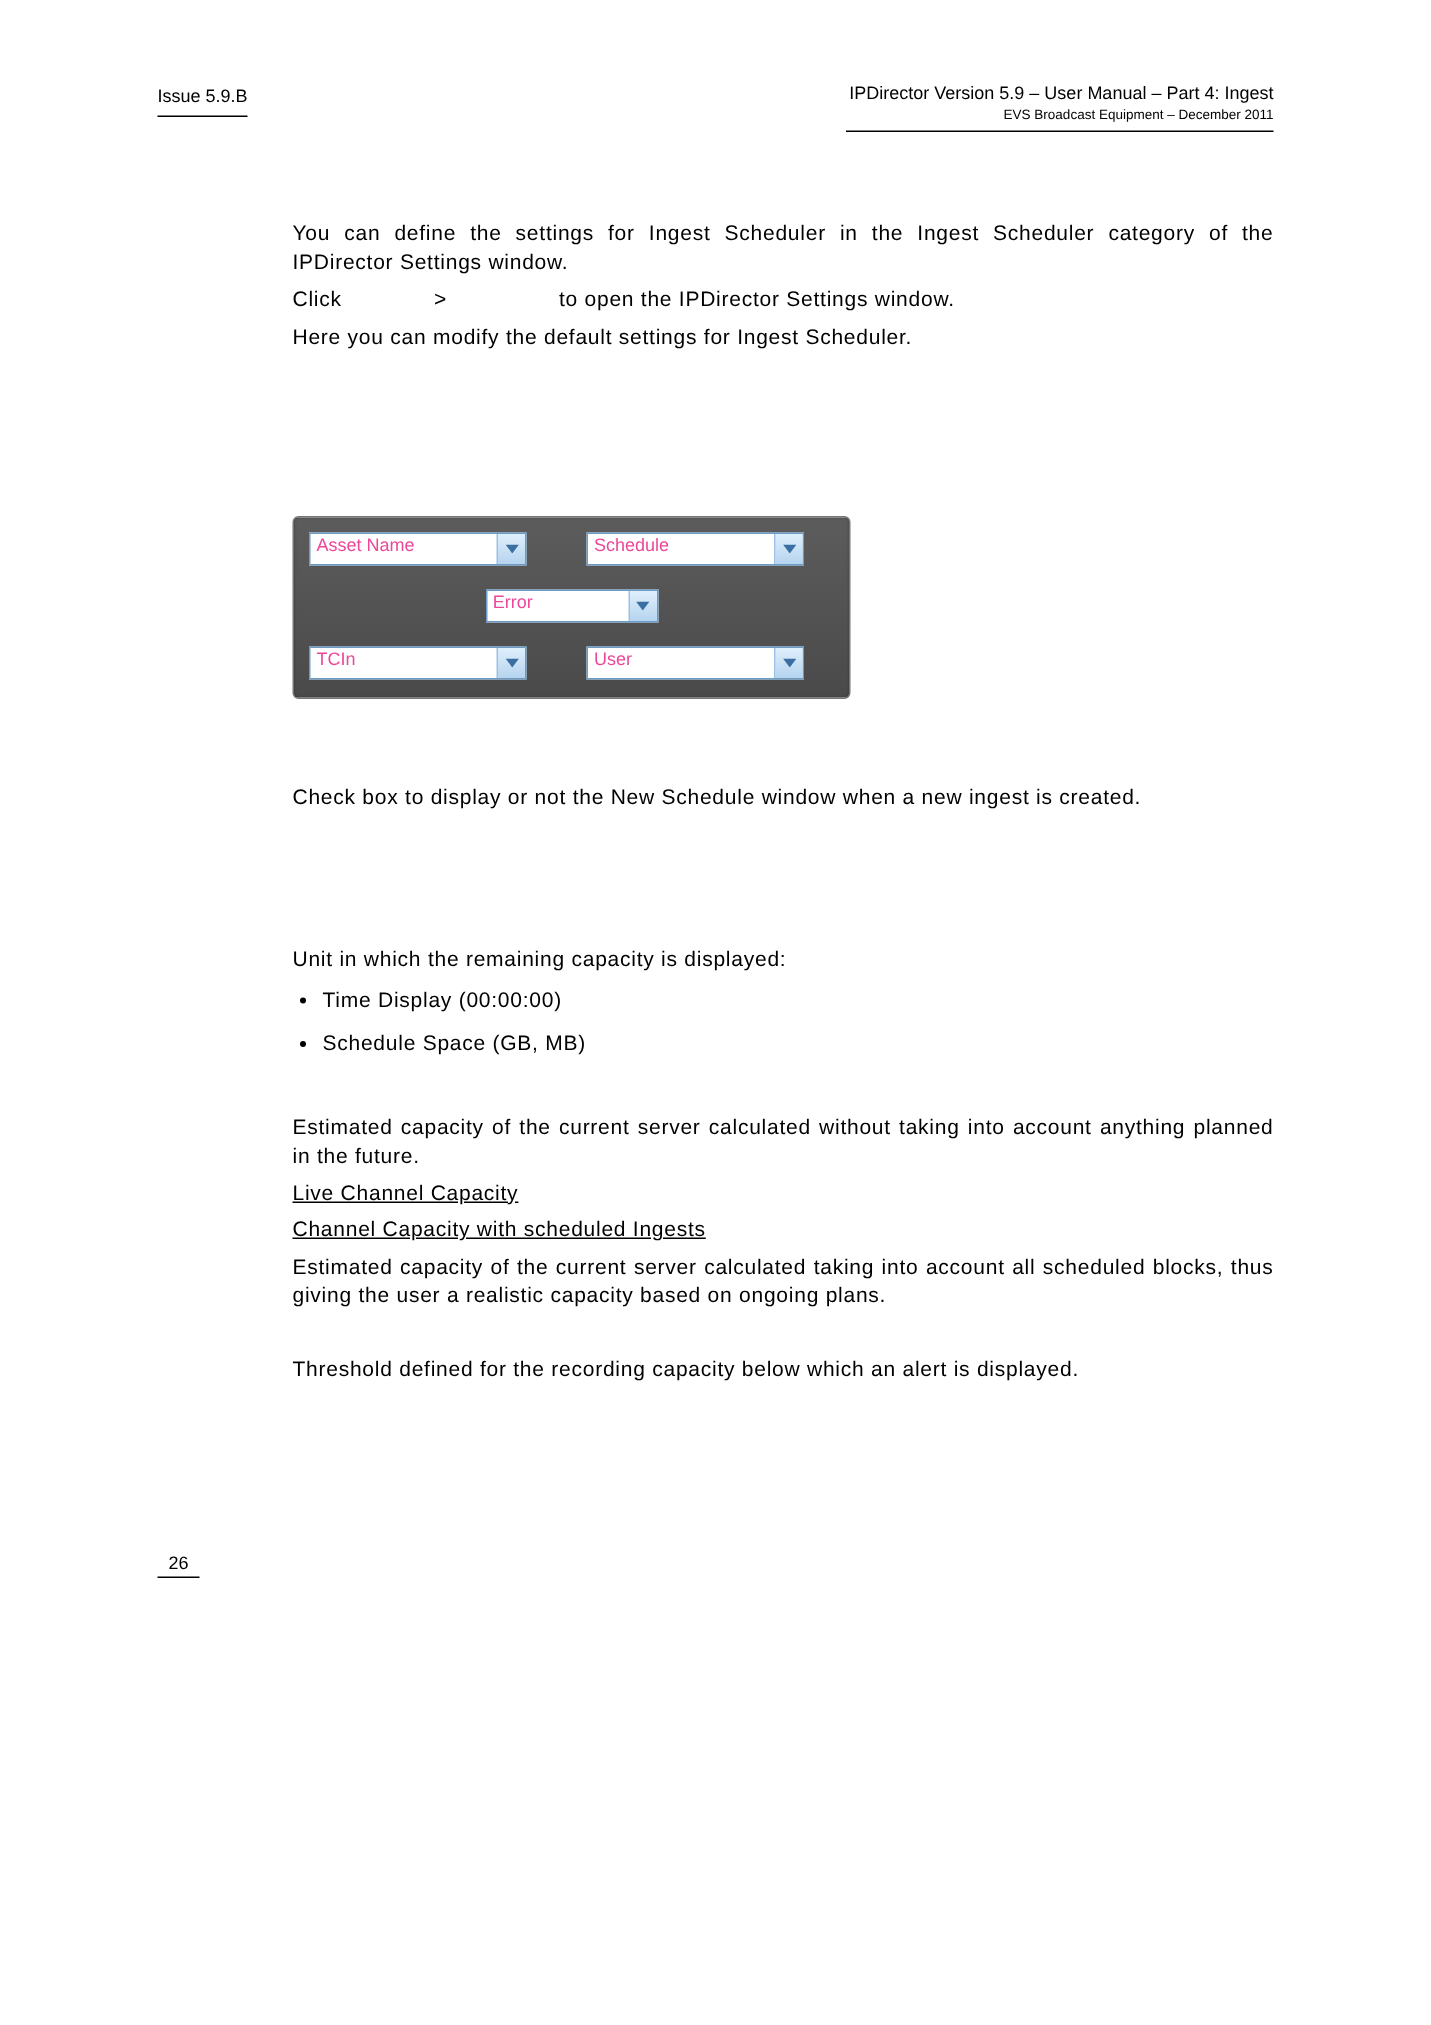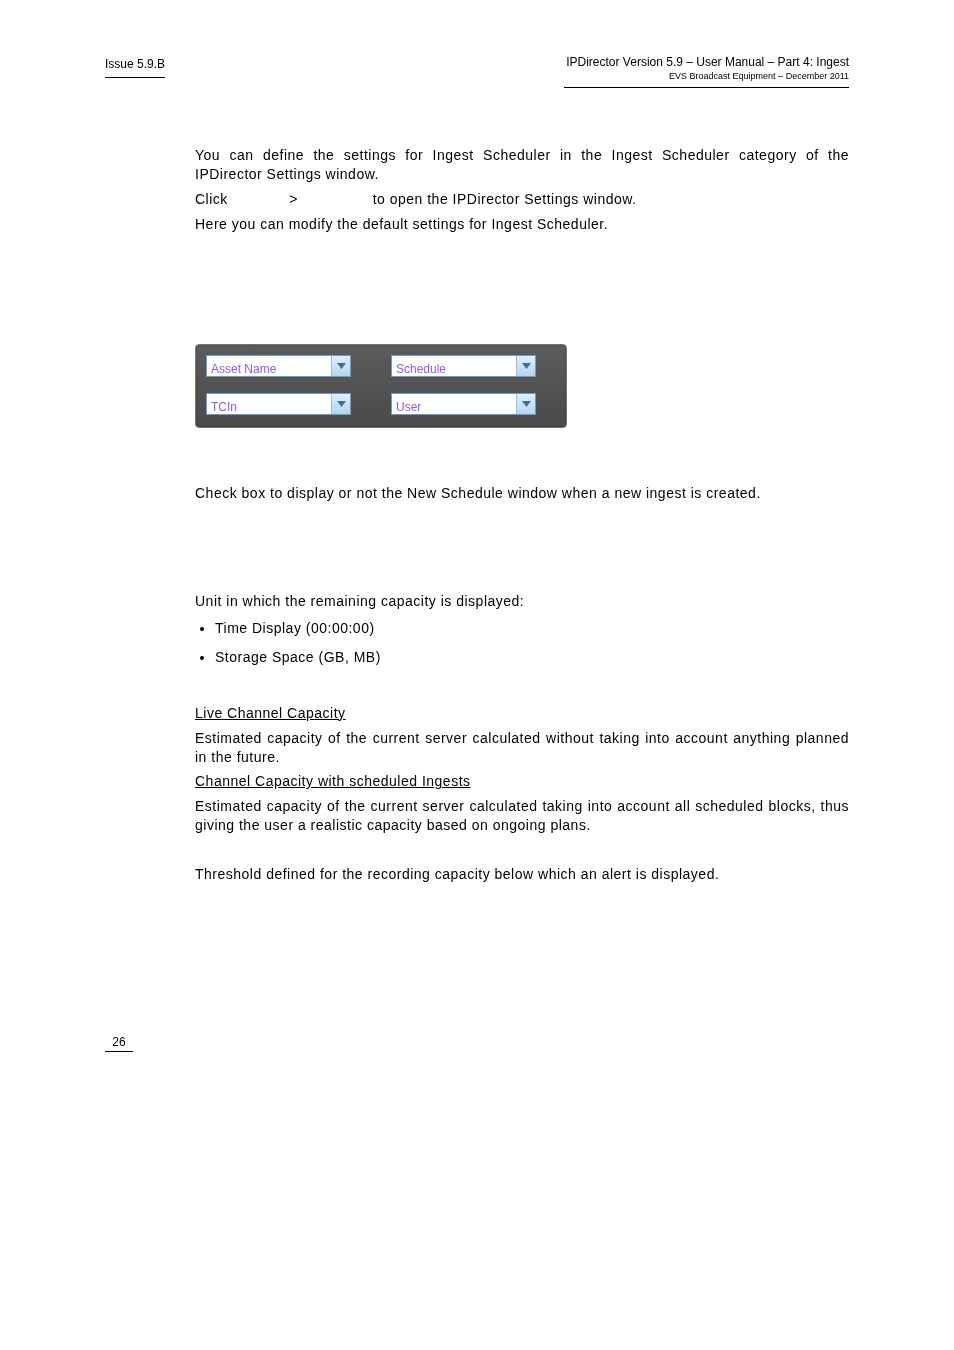--- a/index.html
+++ b/index.html
@@ -85,22 +85,22 @@
   }
   .widget-row:last-child { margin-bottom: 0; }
   .combo {
     display: flex;
     width: 145px;
     height: 22px;
     background: #ffffff;
     border: 1px solid #6b9bc7;
     box-sizing: border-box;
     font-size: 12px;
-    color: #8b5cf6;
-    align-items: flex-end;
+    color: #ec4899;
+    align-items: flex-start;
     padding-left: 4px;
     letter-spacing: 0;
   }
   .combo.narrow { width: 115px; }
   .combo-label { flex: 1; }
   .combo-btn {
     width: 18px;
     height: 100%;
     background: linear-gradient(#dfeffc, #b6d4ef);
     border-left: 1px solid #9ac1e4;
@@ -177,20 +177,30 @@
         </div>
         <div class="combo">
           <span class="combo-label">Schedule</span>
           <span class="combo-btn">
             <svg width="9" height="6" viewBox="0 0 9 6">
                 <path d="M0 0 L9 0 L4.5 6 Z" fill="#3b6fa3"></path>
               </svg>
           </span>
         </div>
       </div>
+      <div class="widget-row center">
+        <div class="combo narrow">
+          <span class="combo-label">Error</span>
+          <span class="combo-btn">
+            <svg width="9" height="6" viewBox="0 0 9 6">
+                <path d="M0 0 L9 0 L4.5 6 Z" fill="#3b6fa3"></path>
+              </svg>
+          </span>
+        </div>
+      </div>
       <div class="widget-row">
         <div class="combo">
           <span class="combo-label">TCIn</span>
           <span class="combo-btn">
             <svg width="9" height="6" viewBox="0 0 9 6">
                 <path d="M0 0 L9 0 L4.5 6 Z" fill="#3b6fa3"></path>
               </svg>
           </span>
         </div>
         <div class="combo">
@@ -207,27 +217,27 @@
     <div class="gap-md"></div>
     <div style="height:18px"></div>
 
     <p class="para">Check box to display or not the New Schedule window when a new ingest is created.</p>
 
     <div class="gap-lg" style="margin-top:90px"></div>
 
     <p class="para">Unit in which the remaining capacity is displayed:</p>
     <ul class="bullets">
       <li>Time Display (00:00:00)</li>
-      <li>Storage Space (GB, MB)</li>
+      <li>Schedule Space (GB, MB)</li>
     </ul>
 
     <div class="gap-md"></div>
 
+    <p class="para">Estimated capacity of the current server calculated without taking into account anything planned in the future.</p>
     <p class="para"><span class="uline">Live Channel Capacity</span></p>
-    <p class="para">Estimated capacity of the current server calculated without taking into account anything planned in the future.</p>
     <p class="para" style="margin-top:2px;"><span class="uline">Channel Capacity with scheduled Ingests</span></p>
     <p class="para">Estimated capacity of the current server calculated taking into account all scheduled blocks, thus giving the user a realistic capacity based on ongoing plans.</p>
 
     <div class="gap-md" style="margin-top:30px"></div>
 
     <p class="para">Threshold defined for the recording capacity below which an alert is displayed.</p>
 
   </div>
 
   <div class="footer">26</div>

